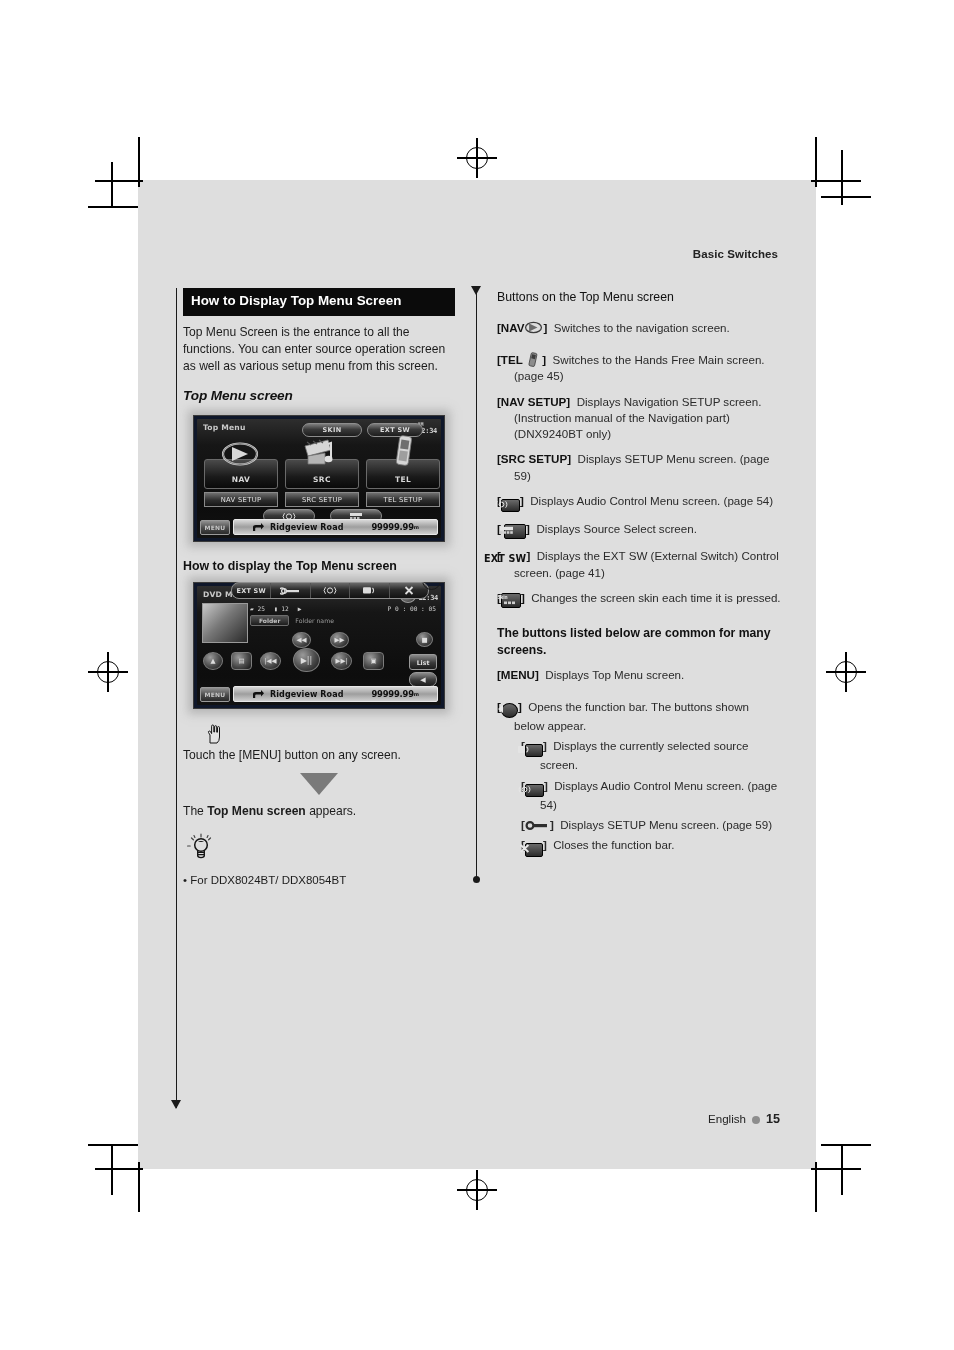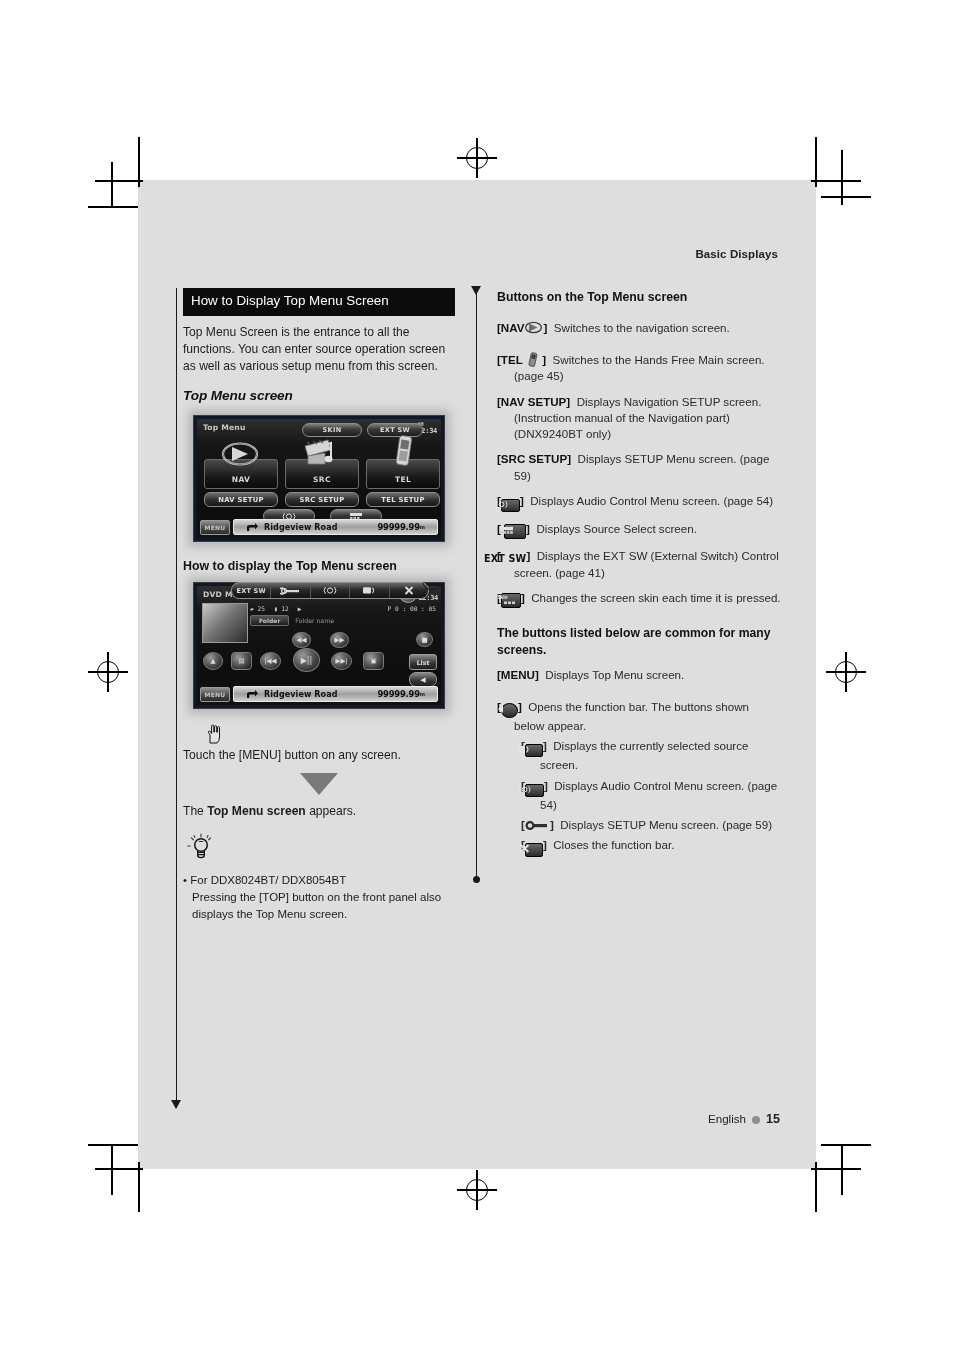--- a/index.html
+++ b/index.html
@@ -30,21 +30,21 @@
     position:absolute;left:508px;top:248px;width:270px;
     text-align:right;
     font-size:11.5px;font-weight:bold;color:#222;
     letter-spacing:.1px;
   }
 
   
   .colL{position:absolute;left:183px;top:288px;width:272px;}
   .sec-title{
     background:#0b0b0b;color:#fff;
-    font-size:13.4px;font-weight:normal;
+    font-size:13.4px;font-weight:bold;
     padding:6px 8px 7px 8px;
     letter-spacing:0px;
     line-height:1.1;
   }
   .body-text{
     font-size:12.1px;color:#1c1c1c;line-height:1.42;margin-top:8px;
   }
   .sub-italic{
     font-size:13.6px;font-weight:bold;font-style:italic;color:#111;
     margin-top:13px;letter-spacing:-.1px;
@@ -64,21 +64,21 @@
 
   .bullet-blk{font-size:11.5px;color:#1c1c1c;line-height:1.45;margin-top:3px;}
   .bullet-blk .b1{text-indent:-9px;padding-left:9px;}
   .bullet-blk .b2{padding-left:9px;}
 
   
   .bulb{position:relative;width:34px;height:30px;margin-top:14px;margin-left:2px;}
 
   
   .colR{position:absolute;left:497px;top:290px;width:285px;}
-  .r-head{font-size:12.3px;font-weight:bold;color:#111;margin-bottom:3px;}
+  .r-head{font-size:12.3px;font-weight:normal;color:#111;margin-bottom:3px;}
   .r-item{
     font-size:11.6px;color:#2a2a2a;line-height:1.40;
     padding-left:17px;text-indent:-17px;
     margin-top:16px;
   }
   .r-item b{color:#111;}
   .r-sub{
     font-size:11.6px;color:#2a2a2a;line-height:1.40;
     margin-left:24px;padding-left:19px;text-indent:-19px;margin-top:4px;
   }
@@ -149,42 +149,42 @@
     border:1px solid #6a6a6a;border-radius:3px;
   }
   .bigbtn .cap{
     position:absolute;left:0;right:0;bottom:4px;text-align:center;
     color:#d8d8d8;font-size:7.5px;font-weight:bold;
     font-family:"DejaVu Sans", sans-serif;letter-spacing:.4px;
   }
   .setupbtn{
     position:absolute;height:13px;
     background:linear-gradient(180deg,#6f6f6f,#2e2e2e 55%,#161616);
-    border:1px solid #8a8a8a;border-radius:6px;
-    color:#e2e2e2;font-size:6.8px;font-weight:bold;
+    border:1px solid #8a8a8a;border-radius:0;
+    color:#e2e2e2;font-size:6.8px;font-weight:normal;
     display:flex;align-items:center;justify-content:center;
     font-family:"DejaVu Sans", sans-serif;letter-spacing:.3px;
   }
   .statusbar{
     position:absolute;left:3px;right:3px;bottom:3px;height:16px;
     display:flex;align-items:center;
   }
   .menukey{
     width:28px;height:13px;margin-right:3px;
     background:linear-gradient(180deg,#909090,#4a4a4a 55%,#2b2b2b);
     border:1px solid #9a9a9a;border-radius:2px;
     color:#c8c8c8;font-size:6px;font-weight:bold;
     display:flex;align-items:center;justify-content:center;
     font-family:"DejaVu Sans", sans-serif;letter-spacing:.2px;
   }
   .navbar{
     flex:1;height:14px;
     background:linear-gradient(180deg,#d8d8d8,#9e9e9e 50%,#cfcfcf);
     border:1px solid #e8e8e8;border-radius:2px;
-    display:flex;align-items:center;padding:0 12px;
+    display:flex;align-items:center;padding:0 18px;
     color:#101010;font-size:8px;font-weight:bold;
     font-family:"DejaVu Sans", sans-serif;
   }
   .navbar .rd{flex:1;margin-left:5px;letter-spacing:.1px;}
   .navbar .dist{font-size:8.4px;letter-spacing:-.2px;}
   .navbar .unit{font-size:5px;vertical-align:2px;}
 
   
   .funcbar{
     position:absolute;left:60px;top:0;width:190px;height:15px;
@@ -330,21 +330,21 @@
     <div class="c"></div>
 </div>
 
 <div class="vline" style="left:176px;top:288px;height:820px;"></div>
 <div class="arr-dn" style="left:171px;top:1100px;"></div>
 
 <div class="vline" style="left:476px;top:293px;height:585px;"></div>
 <div style="position:absolute;left:471px;top:286px;width:0;height:0;border-left:5px solid transparent;border-right:5px solid transparent;border-top:9px solid #1a1a1a;"></div>
 <div class="dot-end" style="left:473px;top:876px;"></div>
 
-<div class="running-head">Basic Displays</div>
+<div class="running-head">Basic Switches</div>
 
 <div class="colL">
 
   <div class="sec-title">How to Display Top Menu Screen</div>
 
   <div class="body-text">Top Menu Screen is the entrance to all the functions. You can enter source operation screen as well as various setup menu from this screen.</div>
 
   <div class="sub-italic">Top Menu screen</div>
 
   
@@ -525,21 +525,20 @@
   <svg class="bulb" viewBox="0 0 34 30">
     <circle cx="16" cy="13" r="6.3" fill="none" stroke="#151515" stroke-width="1.5"></circle>
     <path d="M12.7 18 L12.7 23.5 Q12.7 25.6 16 25.6 Q19.3 25.6 19.3 23.5 L19.3 18" fill="none" stroke="#151515" stroke-width="1.4"></path>
     <path d="M12.3 20.5 L19.7 20.5 M12.3 22.6 L19.7 22.6" stroke="#151515" stroke-width="1.1"></path>
     <path d="M16 2.2 L16 5 M6.5 6 L8.4 7.8 M25.5 6 L23.6 7.8 M2.6 14 L5.2 14 M9 3.5 L9.9 5.4 M23 3.5 L22.1 5.4" stroke="#444" stroke-width="1.2" stroke-linecap="round"></path>
     <path d="M13 10 A5 5 0 0 1 19 10" fill="#151515"></path>
   </svg>
 
   <div class="bullet-blk" style="margin-top:6px;">
     <div class="b1">•&nbsp;<span>For DDX8024BT/ DDX8054BT</span></div>
-    <div class="b2">Pressing the [TOP] button on the front panel also displays the Top Menu screen.</div>
   </div>
 </div>
 
 <div class="colR">
 
   <div class="r-head">Buttons on the Top Menu screen</div>
 
   <div class="r-item">
     <b>[NAV</b><svg class="mi mi-nav" viewBox="0 0 24 18">
       <ellipse cx="12" cy="9" rx="10" ry="6.5" fill="none" stroke="#3c3c3c" stroke-width="1.6"></ellipse>

